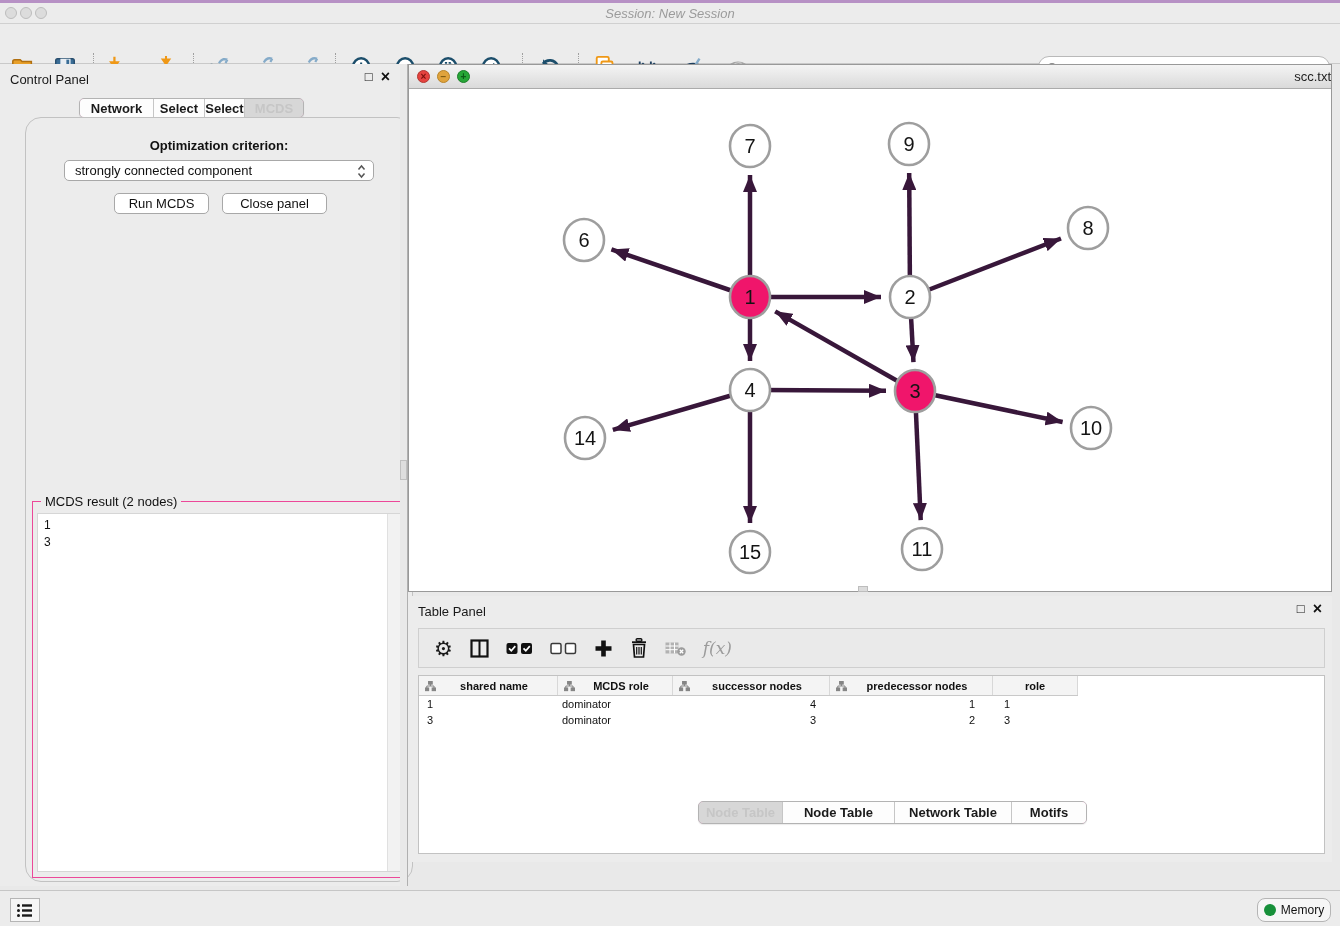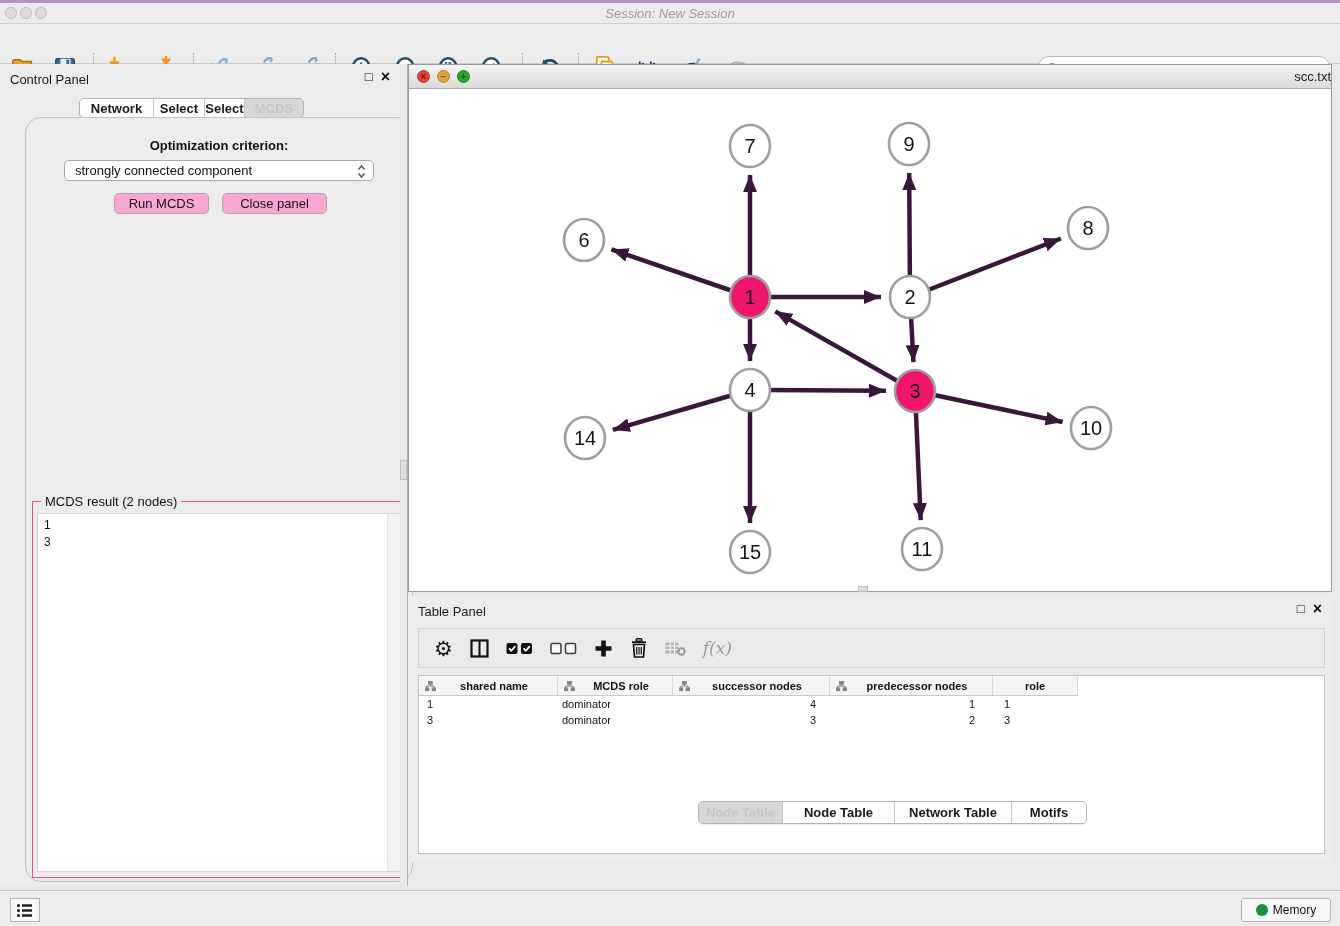--- a/index.html
+++ b/index.html
@@ -33,21 +33,21 @@
   .seg-item:first-child { border-left:none; }
   .seg-item.selected { background:#d7d7d7; color:#c6c6c6; }
   .ctl-tabs { left:79px; top:34px; height:20px; }
   .ctl-tabs .seg-item:nth-child(1){width:73px} .ctl-tabs .seg-item:nth-child(2){width:51px}
   .ctl-tabs .seg-item:nth-child(3){width:40px} .ctl-tabs .seg-item:nth-child(4){width:59px}
 
   .tab-content { position:absolute; left:6px; top:53px; width:388px; height:765px; border:1px solid #c2c2c2; border-radius:16px; background:#ececec;margin-left:19px; }
   .opt-label { position:absolute; left:0; right:0; top:20px; text-align:center; font-size:13px; font-weight:600; color:#111; }
   .criterion { position:absolute; left:38px; top:42px; width:310px; height:21px; background:#fff; border:1px solid #a8a8a8; border-radius:5px; display:flex; align-items:center; padding:0 24px 0 10px; font-size:13px; color:#111; }
   .criterion .stepper { position:absolute; right:7px; top:3px; }
-  .btn { position:absolute; height:21px; background:#f9a8d4; border:1px solid #a8a8a8; border-radius:5px; font-size:13px; color:#111; display:flex; align-items:center; justify-content:center; }
+  .btn { position:absolute; height:21px; background:#ffffff; border:1px solid #a8a8a8; border-radius:5px; font-size:13px; color:#111; display:flex; align-items:center; justify-content:center; }
   .btn-run { left:88px; top:75px; width:95px; }
   .btn-close { left:196px; top:75px; width:105px; }
 
   .groupbox { position:absolute; left:6px; top:383px; width:374px; height:377px; border:1px solid #ec4899; }
   .group-legend { position:absolute; left:8px; top:-8px; background:#ececec; padding:0 4px; font-size:13px; color:#111; }
   .result-area { position:absolute; left:4px; right:4px; top:11px; bottom:5px; background:#fff; border:1px solid #d6d6d6; }
   .result-text { position:absolute; left:6px; top:3px; font-size:12px; line-height:17px; color:#111; white-space:pre; }
   .result-scroll { position:absolute; right:0; top:0; bottom:0; width:13px; background:#f2f2f2; border-left:1px solid #e0e0e0; }
 
   
@@ -90,21 +90,21 @@
   .table-tabs { left:698px; top:801px; height:23px; }
   .table-tabs .seg-item { padding:0 14px; }
   .table-tabs .seg-item:nth-child(1){width:83px; padding:0}
   .table-tabs .seg-item:nth-child(2){width:112px; padding:0}
   .table-tabs .seg-item:nth-child(3){width:117px; padding:0}
   .table-tabs .seg-item:nth-child(4){width:75px; padding:0}
 
   
   .statusbar { position:absolute; left:0; bottom:0; right:0; height:36px; background:#ececec; border-top:1px solid #c6c6c6; }
   .list-btn { position:absolute; left:10px; top:7px; width:30px; height:24px; background:#f6f6f6; border:1px solid #b5b5b5; display:flex; align-items:center; justify-content:center; }
-  .memory-btn { position:absolute; right:9px; top:7px; width:90px; height:24px; background:#f6f6f6; border:1px solid #b5b5b5; border-radius:3px; display:flex; align-items:center; justify-content:center; gap:5px; font-size:12px; color:#111; }
+  .memory-btn { position:absolute; right:9px; top:7px; width:74px; height:24px; background:#f6f6f6; border:1px solid #b5b5b5; border-radius:8px; display:flex; align-items:center; justify-content:center; gap:5px; font-size:12px; color:#111; }
   .mem-dot { width:12px; height:12px; border-radius:50%; background:#17903a; }
 </style>
 </head>
 <body>
 
 <div class="app">
 
   <div class="titlebar">
     <div class="accent-line"></div>
     <div class="traffic-dots">

